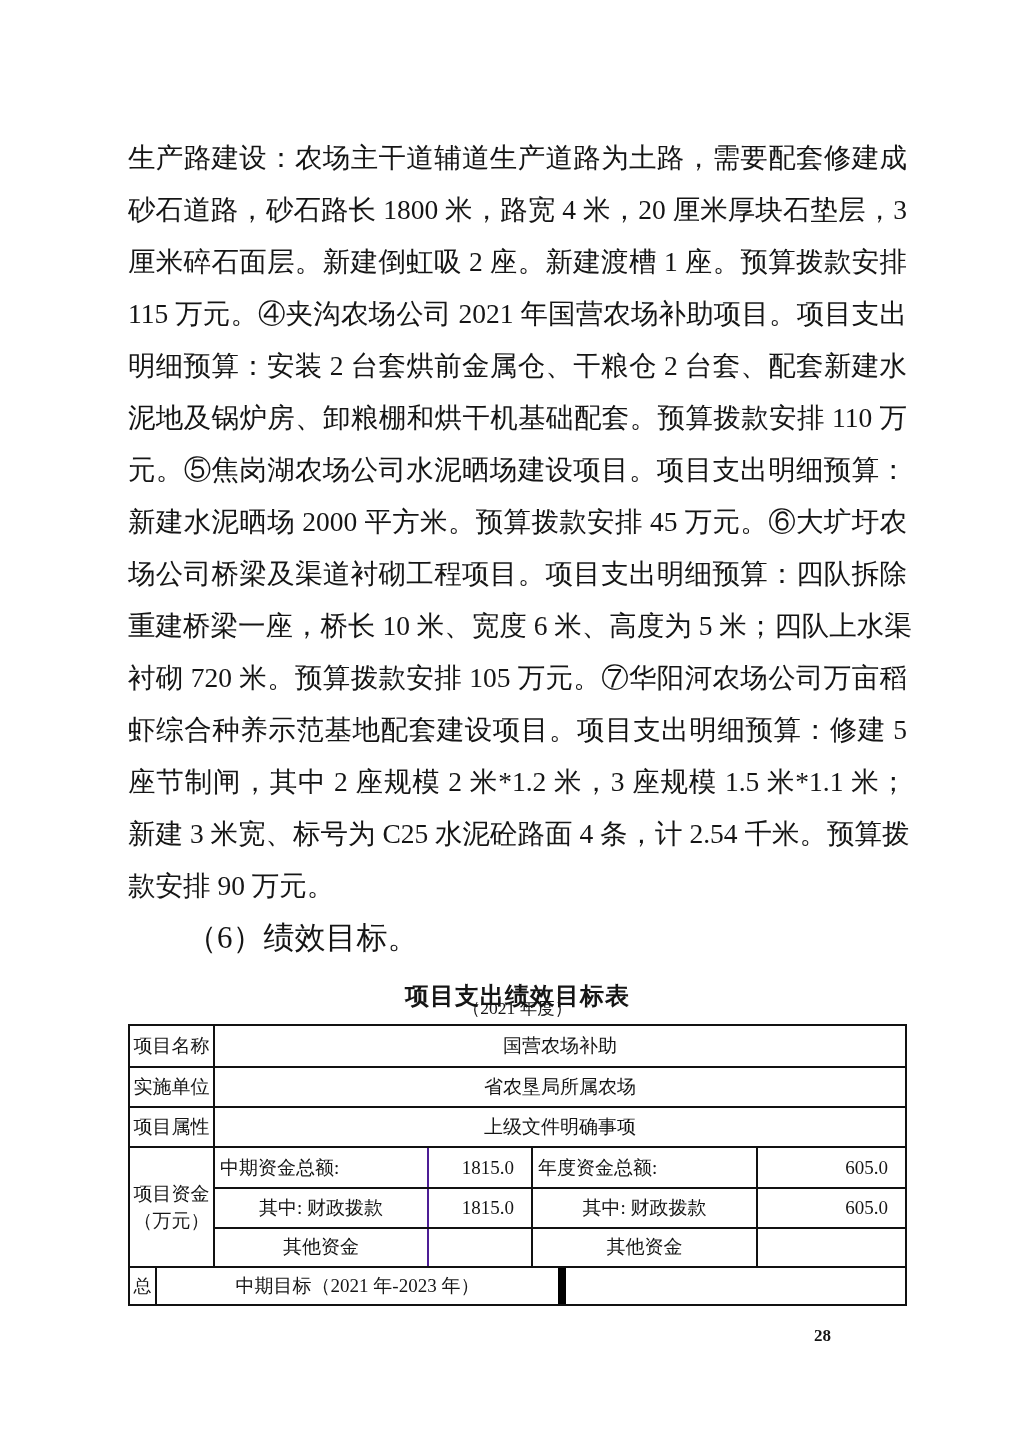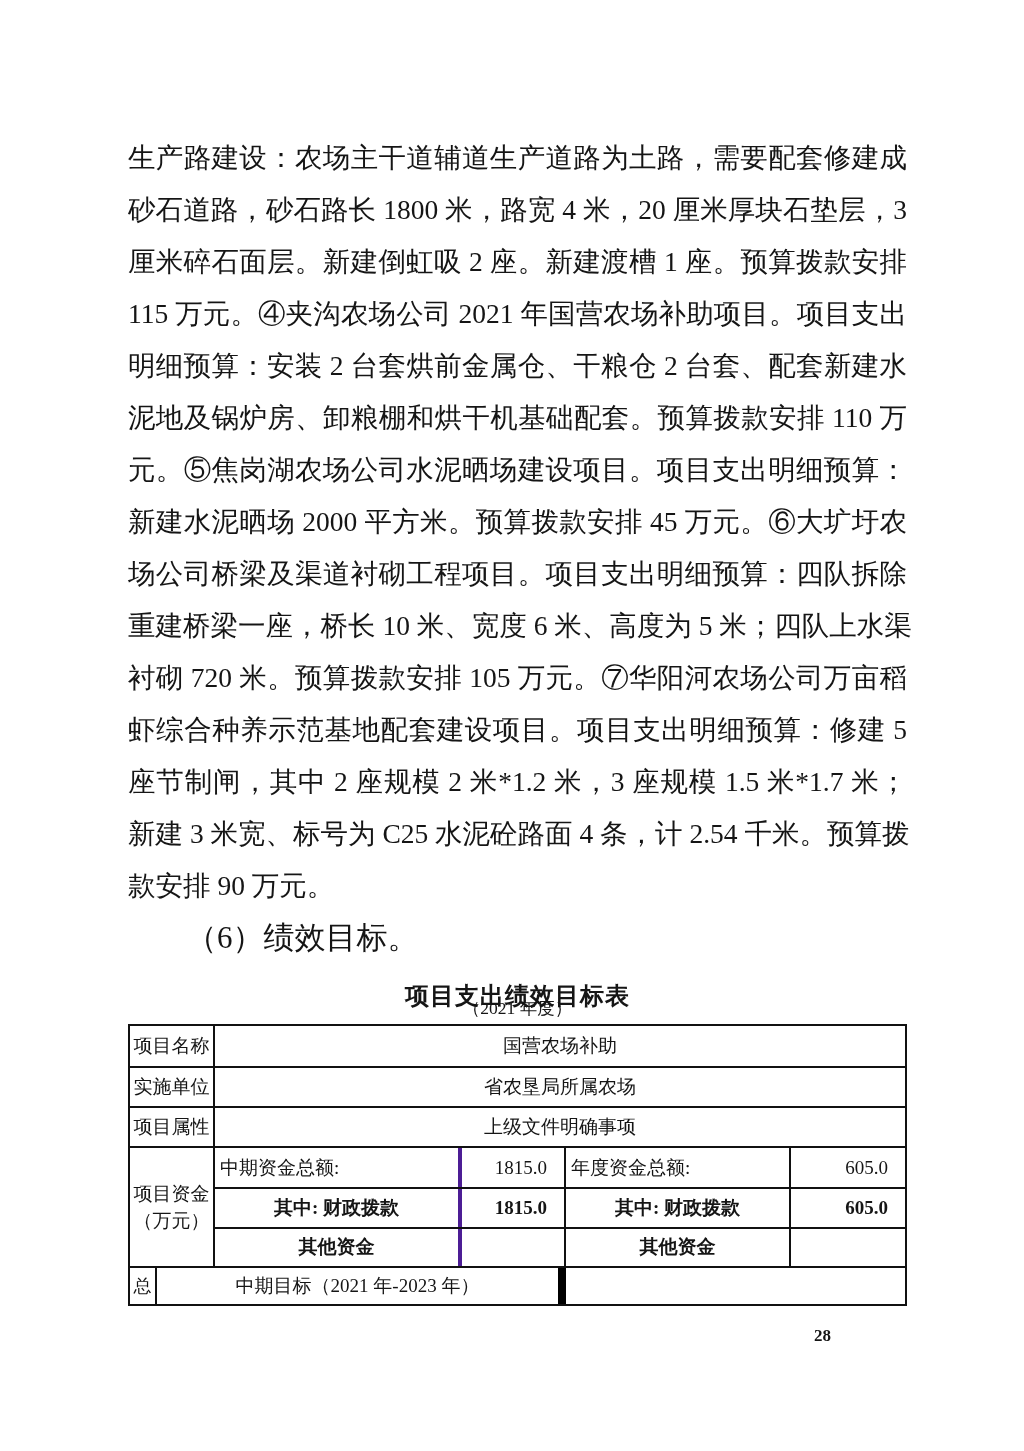--- a/index.html
+++ b/index.html
@@ -86,22 +86,22 @@
   }
   .center { justify-content: center; }
   .label-col { width: 85px; border-right: 2px solid #111; }
   .simple-row { height: 40px; }
   .simple-row .value-cell { flex: 1; }
 
   .funds-row { height: 120px; }
   .funds-label { white-space: pre-line; line-height: 27px; text-align: center; }
   .funds-rows { flex: 1; display: flex; flex-direction: column; }
   .frow { display: flex; height: 40px; box-sizing: border-box; }
-  .frow + .frow { border-top: 2px solid #111; font-weight: bold; }
-  .fc1 { width: 247px; border-right: 4px solid #4c1d95; }
+  .frow + .frow { border-top: 2px solid #111; }
+  .fc1 { width: 214px; border-right: 2px solid #4c1d95; }
   .fc2 { width: 104px; border-right: 2px solid #111; }
   .fc3 { width: 225px; border-right: 2px solid #111; }
   .fc4 { flex: 1; }
   .left-pad { justify-content: flex-start; padding-left: 5px; }
   .right-align { justify-content: flex-end; padding-right: 17px; }
 
   .goals-row { height: 38px; }
   .zong-cell { width: 27px; border-right: 2px solid #111; font-size: 18px; }
   .goal-mid-cell { width: 409px; border-right: 8px solid #000000; }
   .goal-annual-cell { flex: 1; }
@@ -128,21 +128,21 @@
       <div class="bline">厘米碎石面层。新建倒虹吸 2 座。新建渡槽 1 座。预算拨款安排</div>
       <div class="bline">115 万元。④夹沟农场公司 2021 年国营农场补助项目。项目支出</div>
       <div class="bline">明细预算：安装 2 台套烘前金属仓、干粮仓 2 台套、配套新建水</div>
       <div class="bline">泥地及锅炉房、卸粮棚和烘干机基础配套。预算拨款安排 110 万</div>
       <div class="bline">元。⑤焦岗湖农场公司水泥晒场建设项目。项目支出明细预算：</div>
       <div class="bline">新建水泥晒场 2000 平方米。预算拨款安排 45 万元。⑥大圹圩农</div>
       <div class="bline">场公司桥梁及渠道衬砌工程项目。项目支出明细预算：四队拆除</div>
       <div class="bline">重建桥梁一座，桥长 10 米、宽度 6 米、高度为 5 米；四队上水渠</div>
       <div class="bline">衬砌 720 米。预算拨款安排 105 万元。⑦华阳河农场公司万亩稻</div>
       <div class="bline">虾综合种养示范基地配套建设项目。项目支出明细预算：修建 5</div>
-      <div class="bline">座节制闸，其中 2 座规模 2 米*1.2 米，3 座规模 1.5 米*1.7 米；</div>
+      <div class="bline">座节制闸，其中 2 座规模 2 米*1.2 米，3 座规模 1.5 米*1.1 米；</div>
       <div class="bline">新建 3 米宽、标号为 C25 水泥砼路面 4 条，计 2.54 千米。预算拨</div>
       <div class="bline short-line">款安排 90 万元。</div>
     </div>
 
   <div class="indent-line">（6）绩效目标。</div>
 
   <div class="table-title">项目支出绩效目标表</div>
   <div class="table-subtitle">（2021 年度）</div>
 
   <div class="ptable">

